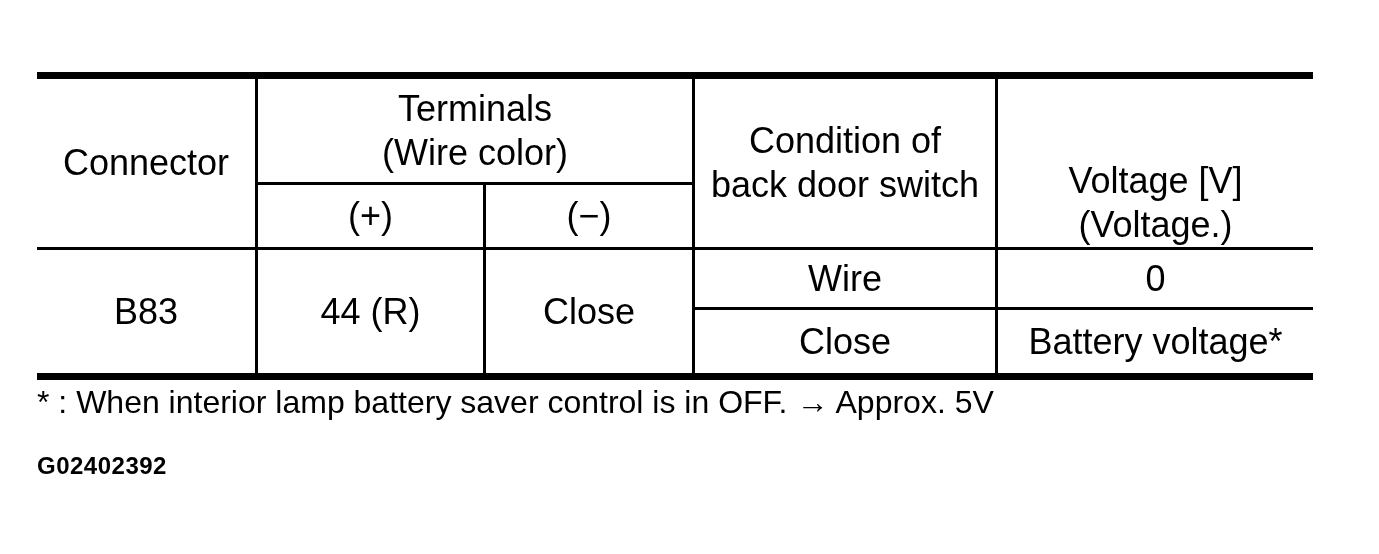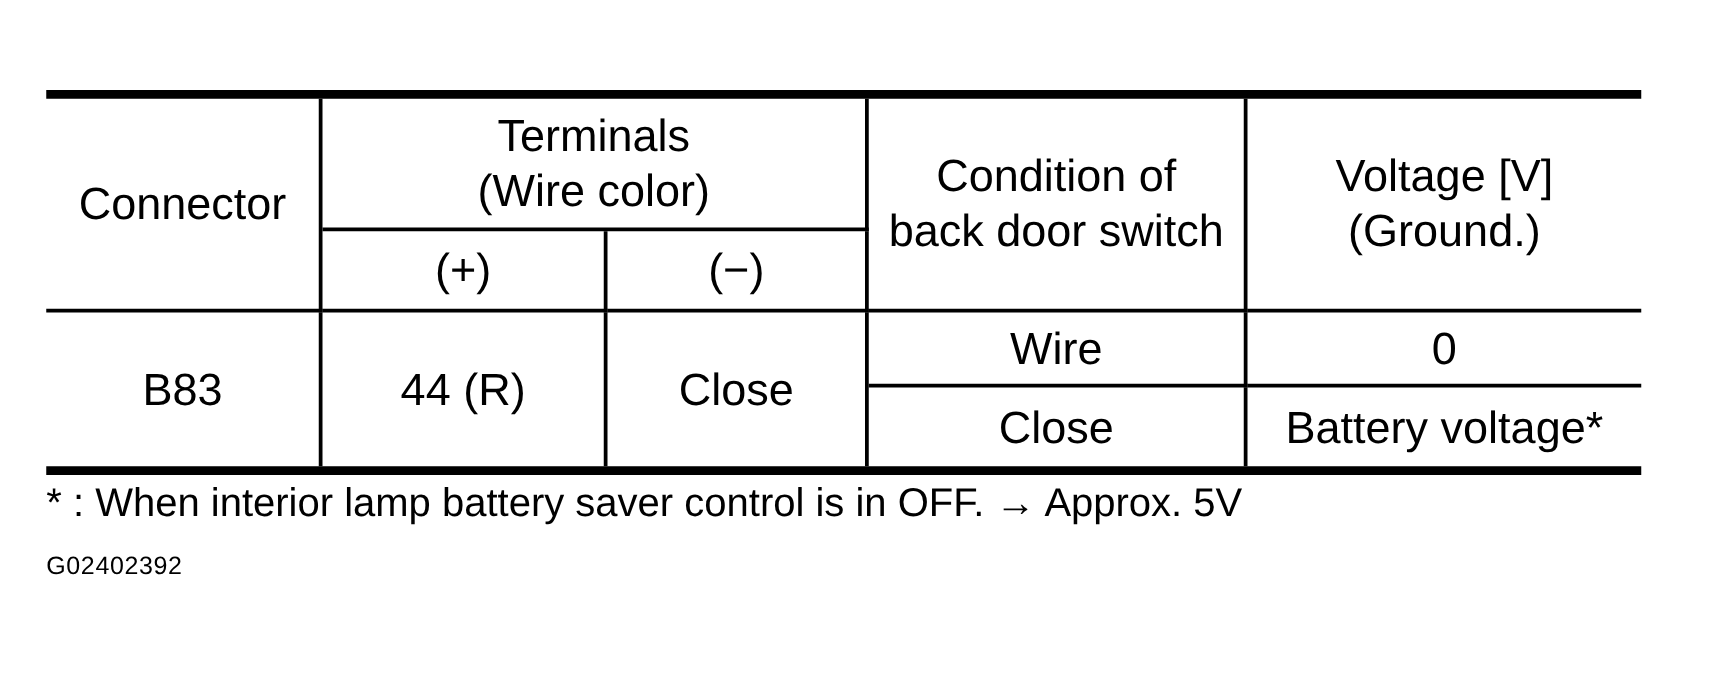--- a/index.html
+++ b/index.html
@@ -43,43 +43,43 @@
     white-space: nowrap;
   }
   .br { border-right: 3px solid #000; }
   .bb { border-bottom: 3px solid #000; }
 
   .c-connector-h { grid-column: 1; grid-row: 1 / 3; }
   .c-terminals   { grid-column: 2 / 4; grid-row: 1; }
   .c-plus        { grid-column: 2; grid-row: 2; }
   .c-minus       { grid-column: 3; grid-row: 2; }
   .c-condition-h { grid-column: 4; grid-row: 1 / 3; }
-  .c-voltage-h   { grid-column: 5; grid-row: 1 / 3; }
+  .c-voltage-h   { grid-column: 5; grid-row: 1 / 3; justify-content: flex-end; }
   .c-b83         { grid-column: 1; grid-row: 3 / 5; }
   .c-58          { grid-column: 2; grid-row: 3 / 5; }
   .c-ground      { grid-column: 3; grid-row: 3 / 5; }
   .c-open        { grid-column: 4; grid-row: 3; }
   .c-zero        { grid-column: 5; grid-row: 3; }
   .c-close       { grid-column: 4; grid-row: 4; }
   .c-battery     { grid-column: 5; grid-row: 4; }
 
   .footnote {
     position: absolute;
     left: 37px;
     top: 383px;
     font-size: 32px;
     line-height: 1.2;
     white-space: nowrap;
   }
   .figure-id {
     position: absolute;
     left: 37px;
-    top: 442px;
-    font-size: 20px;
-    font-weight: 400;
+    top: 452px;
+    font-size: 24px;
+    font-weight: 700;
     letter-spacing: 0.5px;
   }
 </style>
 </head>
 <body>
 
 <div class="page">
 
   <div class="vtable">
     <div class="grid">
@@ -95,21 +95,21 @@
 
       <div class="cell c-minus br bb">(−)</div>
 
       <div class="cell c-condition-h br bb">
         <div>Condition of</div>
         <div>back door switch</div>
       </div>
 
       <div class="cell c-voltage-h bb">
         <div>Voltage [V]</div>
-        <div>(Ground.)</div>
+        <div>(Voltage.)</div>
       </div>
 
       <div class="cell c-b83 br">B83</div>
 
       <div class="cell c-58 br">44 (R)</div>
 
       <div class="cell c-ground br">Close</div>
 
       <div class="cell c-open br bb">Wire</div>
 

